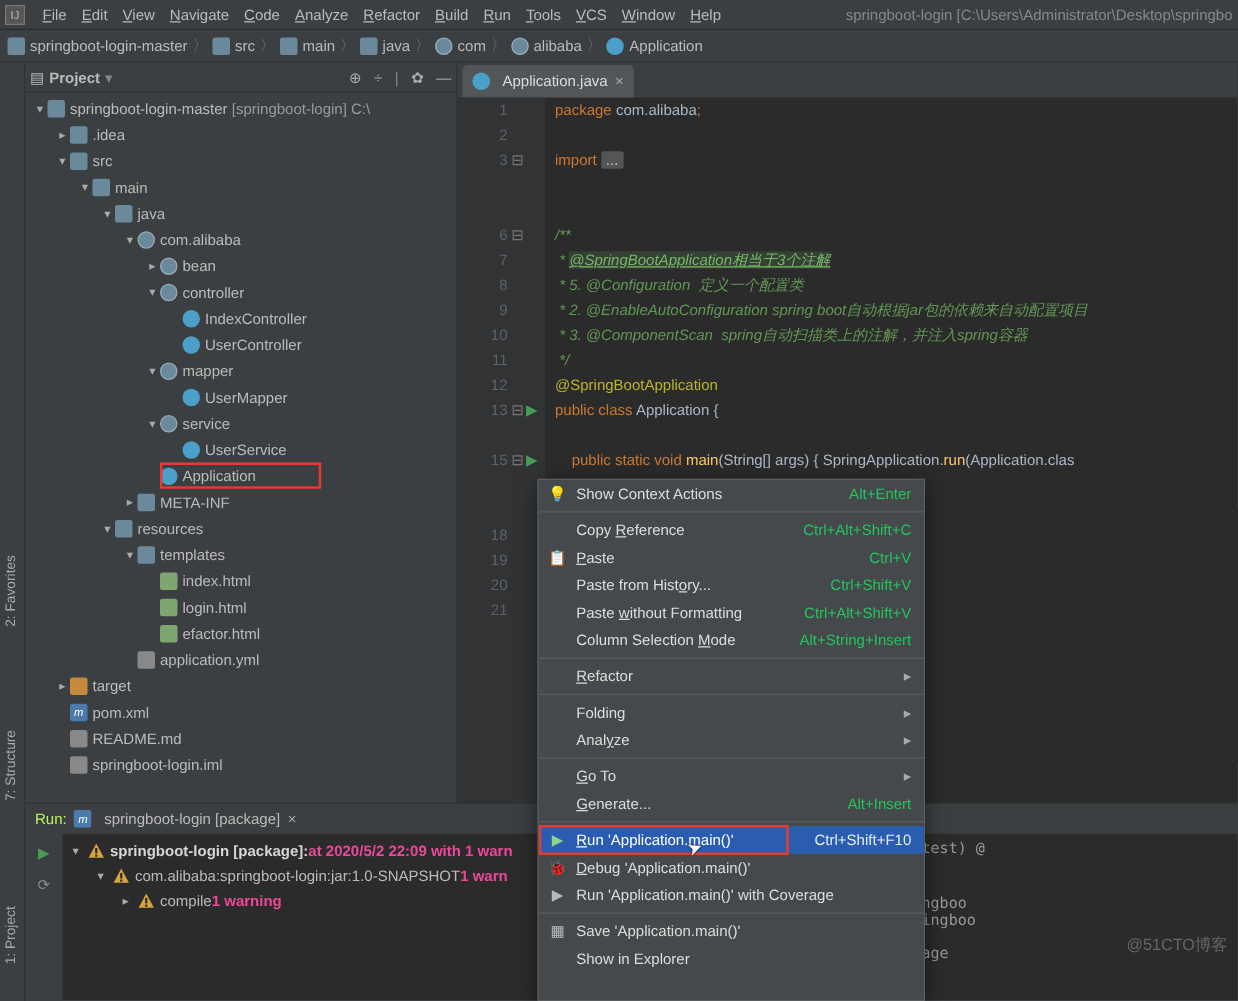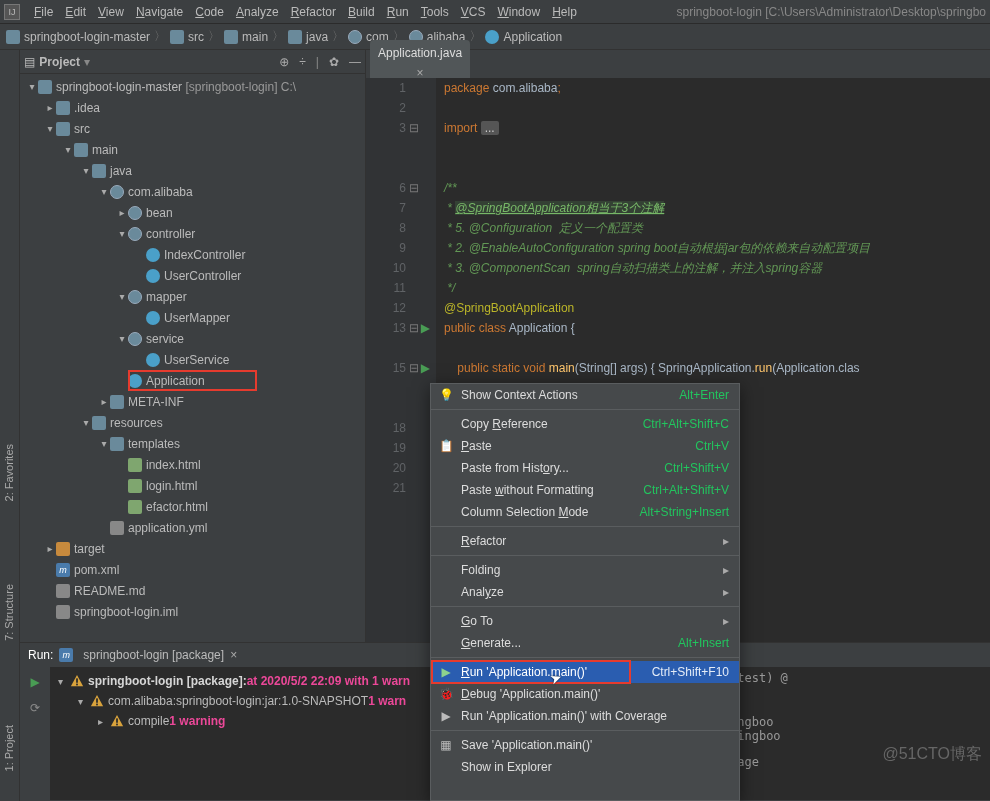--- a/index.html
+++ b/index.html
@@ -32,40 +32,40 @@
   .tree { flex:1; overflow:hidden; padding-top:2px; }
   .row { display:flex; align-items:center; height:21px; white-space:nowrap; padding-left:4px; cursor:default; }
   .row .arrow { width:12px; color:#aaa; font-size:10px; text-align:center; }
   .row .hl { color:#999; }
   .row.boxed { position:relative; }
   .row.boxed::after { content:""; position:absolute; left:108px; right:108px; top:0; bottom:0; border:2px solid #e63b2e; pointer-events:none; }
   .indent-0{padding-left:6px}.indent-1{padding-left:24px}.indent-2{padding-left:42px}.indent-3{padding-left:60px}.indent-4{padding-left:78px}.indent-5{padding-left:96px}.indent-6{padding-left:114px}
 
   .editor-pane { flex:1; display:flex; flex-direction:column; background:#2b2b2b; }
   .tabbar { display:flex; height:28px; background:#3c3f41; align-items:flex-end; }
-  .tab { display:flex; align-items:center; height:38px; padding:0 8px; background:#515658; color:#ddd; border-top-left-radius:4px; border-top-right-radius:4px; margin-left:4px; gap:6px;flex-direction:column;}
+  .tab { display:flex; align-items:center; height:26px; padding:0 8px; background:#515658; color:#ddd; border-top-left-radius:4px; border-top-right-radius:4px; margin-left:4px; gap:6px;}
   .tab .close { color:#aaa; }
   .editor { flex:1; display:flex; font-family:"Consolas","Courier New",monospace; font-size:13px; line-height:20px; overflow:hidden; }
   .gutter { width:70px; background:#313335; color:#606366; text-align:right; padding-right:30px; position:relative; }
   .gutter .ln { height:20px; }
   .gutter .runmark { position:absolute; right:6px; color:#499c54; }
   .gutter .foldcol { position:absolute; right:17px; color:#777; }
   .code { padding-left:8px; }
   .code .l { height:20px; white-space:pre; }
   .kw { color:#cc7832; }
   .cmtg { color:#629755; font-style:italic; }
   .cmtgl { color:#77b767; font-style:italic; text-decoration:underline; background:#344134;}
   .ann { color:#bbb529; }
   .id { color:#a9b7c6; }
   .mth { color:#ffc66d; }
   .dots { background:#555; color:#ccc; padding:0 4px; border-radius:2px;}
 
   .bottom { height:158px; border-top:1px solid #323232; display:flex; flex-direction:column; }
   .bottom-tab { display:flex; align-items:center; height:24px; padding:0 8px; gap:6px; }
-  .bottom-tab .lbl { color:#ffffff; }
+  .bottom-tab .lbl { color:#bef264; }
   .bottom-tab .close { color:#aaa; }
   .bottom-body { flex:1; display:flex; }
   .bottom-gutter { width:30px; background:#3c3f41; display:flex; flex-direction:column; align-items:center; padding-top:6px; gap:8px;}
   .bottom-gutter .btn { width:18px; height:18px; color:#499c54; text-align:center; line-height:18px; }
   .run-tree { flex:1; background:#2b2b2b; color:#bbb; font-family:"Consolas",monospace; font-size:12px; padding:4px 0; overflow:hidden;}
   .run-row { display:flex; align-items:center; height:20px; padding-left:8px; white-space:nowrap;}
   .run-row .arrow{width:12px;color:#aaa;font-size:10px;}
   .warn-ico { width:14px; height:14px; margin-right:4px; }
   .run-row .nm { color:#d6d6d6; font-weight:bold; }
   .run-row .wn { color:#bbb; }
@@ -79,21 +79,21 @@
   .mrow { display:flex; align-items:center; height:22px; padding:0 10px 0 30px; position:relative; color:#ddd; cursor:default; }
   .mrow .sc { margin-left:auto; color:#22c55e; }
   .mrow .sub { margin-left:auto; color:#aaa; }
   .mrow.sel { background:#2a5db0; color:#fff; }
   .mrow.sel .sc { color:#e4ecf7; }
   .mdiv { height:1px; background:#5a5d5f; margin:3px 0; }
   .mrow .pre-ico { position:absolute; left:8px; width:14px; text-align:center; color:#bbb; }
   .mrow.sel .pre-ico { color:#fff; }
   .mrow.boxed::before { content:""; position:absolute; left:0; right:108px; top:-1px; bottom:-1px; border:2px solid #e63b2e; pointer-events:none; }
   .cursor-arrow { position:absolute; left:550px; top:670px; z-index:200; font-size:14px; color:#fff; text-shadow:0 0 2px #000; transform:rotate(-20deg); }
-  .watermark { position:absolute; right:8px; bottom:36px; color:#666; font-size:16px; z-index:50;}
+  .watermark { position:absolute; right:8px; bottom:36px; color:#666; font-size:13px; z-index:50;}
   u{text-decoration:underline;}
 </style>
 </head>
 <body>
 
 <div class="menubar">
   <div class="logo">IJ</div>
   <span id="menubar-items"><span class="item"><u>F</u>ile</span><span class="item"><u>E</u>dit</span><span class="item"><u>V</u>iew</span><span class="item"><u>N</u>avigate</span><span class="item"><u>C</u>ode</span><span class="item"><u>A</u>nalyze</span><span class="item"><u>R</u>efactor</span><span class="item"><u>B</u>uild</span><span class="item"><u>R</u>un</span><span class="item"><u>T</u>ools</span><span class="item"><u>V</u>CS</span><span class="item"><u>W</u>indow</span><span class="item"><u>H</u>elp</span></span>
   <div class="spacer"></div>
   <div class="projpath">springboot-login [C:\Users\Administrator\Desktop\springbo</div>

